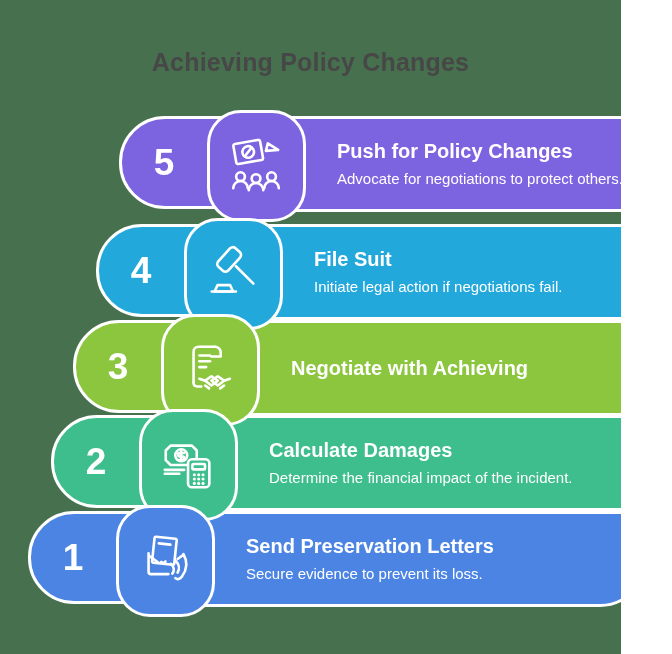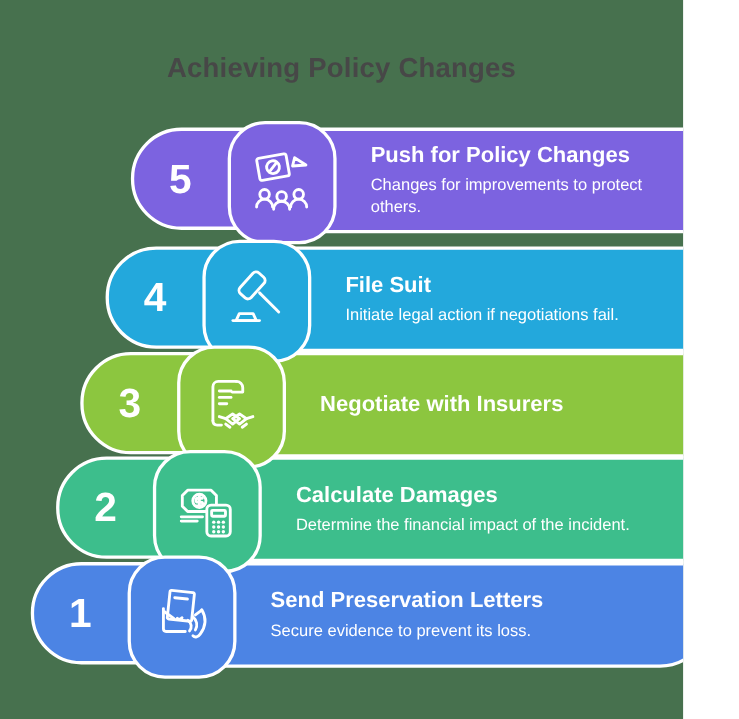--- a/index.html
+++ b/index.html
@@ -68,21 +68,21 @@
 <body>
 
 <div class="canvas" style="background-color: rgb(71, 113, 78);">
 
   <div class="page-title" style="color: rgb(71, 71, 71);">Achieving Policy Changes</div>
 
   <div class="row row-0" style="--row-color: #7C63E0;">
     <div class="blob"></div>
     <div class="body-card">
       <div class="step-title">Push for Policy Changes</div>
-      <div class="step-desc">Changes for improvements to protect others.</div>
+      <div class="step-desc">Advocate for negotiations to protect others.</div>
     </div>
     <div class="iconbox">
       <svg class="icon-svg" width="62" height="62" viewBox="0 0 64 64" fill="none" stroke="#fff" stroke-width="2.6" stroke-linecap="round" stroke-linejoin="round">
         <g transform="rotate(-10 23 18)">
           <rect x="9" y="7" width="28" height="21" rx="2"></rect>
           <circle cx="23" cy="17.5" r="6"></circle>
           <line x1="18.8" y1="21.3" x2="27.2" y2="13.7"></line>
         </g>
         <g transform="rotate(14 48 14)">
           <path d="M42 10 l12 4 -12 4 z"></path>
@@ -113,21 +113,21 @@
         <path d="M12 50 l3 -6.5 h13 l3 6.5 z"></path>
         <path d="M9 50 h25"></path>
       </svg>
     </div>
     <div class="step-num">4</div>
   </div>
 
   <div class="row row-2" style="--row-color: #8CC63F;">
     <div class="blob"></div>
     <div class="body-card">
-      <div class="step-title">Negotiate with Insurers</div>
+      <div class="step-title">Negotiate with Achieving</div>
     </div>
     <div class="iconbox">
       <svg class="icon-svg" width="62" height="62" viewBox="0 0 64 64" fill="none" stroke="#fff" stroke-width="2.6" stroke-linecap="round" stroke-linejoin="round">
         <path d="M14 45 V13 a5 5 0 0 1 5 -5 h17"></path>
         <path d="M36 8 a6 6 0 0 1 6 6 v4 h-10"></path>
         <path d="M14 45 c0 2.5 1.5 4 4 4 h4"></path>
         <line x1="20" y1="17" x2="31" y2="17"></line>
         <line x1="20" y1="23" x2="31" y2="23"></line>
         <line x1="20" y1="29" x2="27" y2="29"></line>
         <path d="M26 43 l6.5 -4.5 6.5 4.5 -6.5 5 z"></path>

